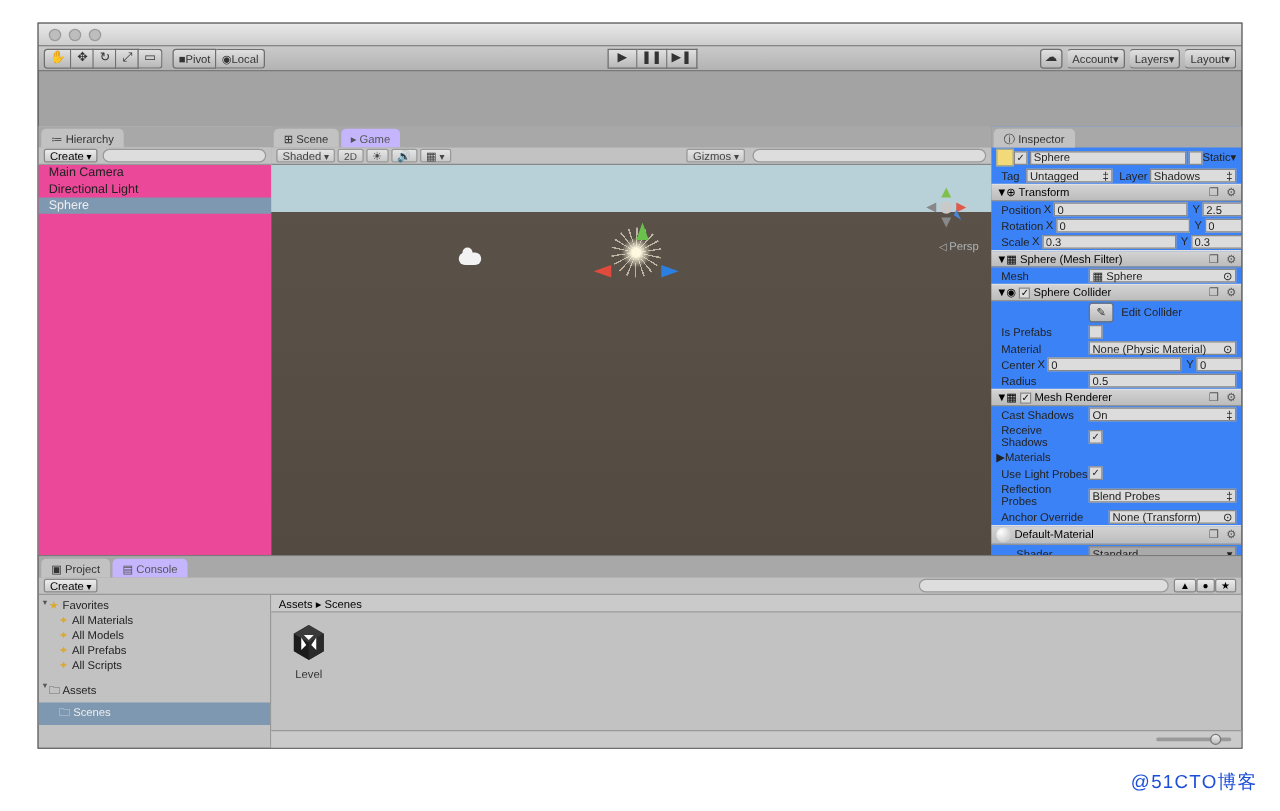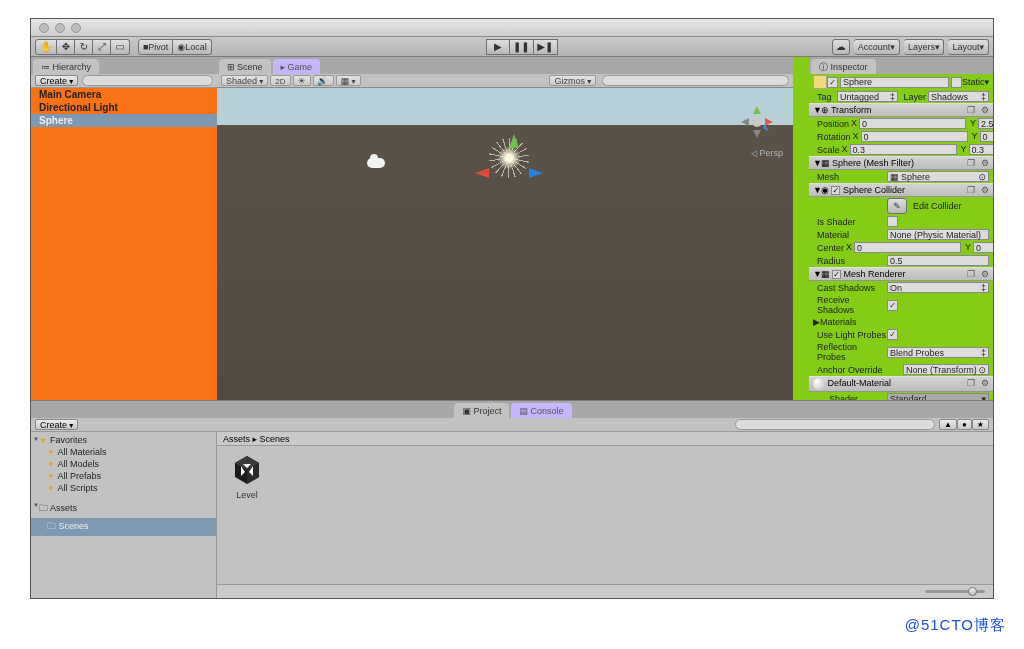--- a/index.html
+++ b/index.html
@@ -19,66 +19,66 @@
 .tool-btn { height: 16px; min-width: 18px; background: linear-gradient(#e0e0e0,#b8b8b8); border: 1px solid #6f6f6f; display:flex; align-items:center; justify-content:center; font-size:9px; color:#333; padding:0 4px;}
 .tool-btn + .tool-btn { border-left: none; }
 .tool-grp .tool-btn:first-child { border-radius: 3px 0 0 3px; }
 .tool-grp .tool-btn:last-child { border-radius: 0 3px 3px 0; }
 .flex-spacer { flex: 1; }
 .play-grp { display: flex; }
 .play-grp .tool-btn { width: 24px; }
 
 
 .workspace { display: flex; flex-direction: column; height: calc(100% - 38px); }
-.upper { display: flex; height: 343px; }
+.upper { display: flex; height: 343px; margin-top: 44px; }
 .hierarchy { width: 186px; background: #c2c2c2; display:flex; flex-direction:column; }
 .panel-tab { height: 17px; background: #a8a8a8; display:flex; align-items:flex-end; }
 .tab { background: #c2c2c2; padding: 1px 8px; border-top-right-radius:4px; border-top-left-radius:4px; margin-left:2px; font-size:9px; color:#333; height:15px; line-height:15px;}
 .tab.inactive { background:#c4b5fd; color:#555;}
 .panel-row { height: 14px; display: flex; align-items: center; padding: 0 4px; border-bottom: 1px solid #999; background:#c2c2c2;}
 .mini-btn { background:linear-gradient(#ececec,#c9c9c9); border:1px solid #888; border-radius:2px; padding:0 4px; font-size:8px; height:11px; line-height:10px;}
 .search-mini { flex:1; height:11px; margin-left:4px; border:1px solid #999; border-radius:6px; background:#ddd;}
-.hierarchy-list { flex:1; background:#f97316;font-weight:bold; }
+.hierarchy-list { flex:1; background:#ec4899; }
 .h-item { padding: 1px 8px; font-size:10px; color:#222;}
 .h-item.sel { background:#7d98b0; color:#eee;}
 
 .sceneview { flex:1; display:flex; flex-direction:column; position:relative; }
 .scene-tabs { height:17px; background:#a8a8a8; display:flex; align-items:flex-end;}
 .scene-toolbar { height:14px; background:#c2c2c2; border-bottom:1px solid #888; display:flex; align-items:center; padding:0 4px; gap:2px;}
 .scene-small { font-size:8px; color:#444; padding:0 4px; height:11px; line-height:11px; border:1px solid #999; background:linear-gradient(#e5e5e5,#c9c9c9); border-radius:2px;}
 .viewport { flex:1; background: linear-gradient(to bottom, #b8d0d8 0%, #b8d0d8 12%, #5a5148 12%, #534b42 100%); position:relative; overflow:hidden;}
 .persp-label { position:absolute; right:10px; top:60px; color:#aeb5b9; font-size:8px;}
 .gizmo-orient { position:absolute; right:18px; top:16px; width:36px; height:36px;}
 .sun { position:absolute; left:280px; top:58px; width:24px; height:24px; background: radial-gradient(circle,#fff8e0 20%,rgba(255,248,224,0) 70%); border-radius:50%;}
 .sun::before { content:""; position:absolute; inset:-8px; background: repeating-conic-gradient(#fff8e0 0 4deg, transparent 4deg 20deg); border-radius:50%; opacity:.6;}
 .gizmo-center { position:absolute; left:288px; top:80px; }
 .axis-y { position:absolute; left:4px; top:-34px; width:0;height:0;border-left:5px solid transparent;border-right:5px solid transparent;border-bottom:14px solid #6ac24d;}
 .axis-x { position:absolute; left:24px; top:0; width:0;height:0;border-top:5px solid transparent;border-bottom:5px solid transparent;border-left:14px solid #2b7fe0;}
 .axis-z { position:absolute; left:-30px; top:0; width:0;height:0;border-top:5px solid transparent;border-bottom:5px solid transparent;border-right:14px solid #e04b3e;}
 .cloud { position:absolute; left:150px; top:70px; width:18px; height:10px; background:#f2f2f2; border-radius:6px;}
 .cloud::before{content:"";position:absolute;width:8px;height:8px;background:#f2f2f2;border-radius:50%;top:-4px;left:3px;}
 
-.inspector { width: 200px; background:#84cc16; display:flex; flex-direction:column;padding-left:16px; }
+.inspector { width: 200px; background:#3b82f6; display:flex; flex-direction:column; }
 .ins-body { flex:1; overflow:hidden; }
 .ins-row { display:flex; align-items:center; padding:1px 4px; font-size:9px; color:#222; min-height:12px;}
 .ins-hdr { background: linear-gradient(#d3d3d3,#bcbcbc); border-top:1px solid #e0e0e0; border-bottom:1px solid #939393; font-weight:normal; padding:1px 4px; position:relative;}
 .ins-hdr .tw { display:inline-block; width:8px;}
 .gear { position:absolute; right:4px; top:1px; font-size:9px; color:#555;}
 .book { position:absolute; right:18px; top:1px; font-size:9px; color:#555;}
 .field { background:#dcdcdc; border:1px solid #888; height:11px; padding:0 2px; font-size:9px; color:#222; flex:1; min-width:0;}
 .field.dark { background:#aaa;}
 .xyz { display:flex; gap:2px; flex:1;}
 .xyz span{ width:8px; text-align:right;}
 .chk { width:11px;height:11px;border:1px solid #888;background:#dcdcdc; display:inline-flex; align-items:center; justify-content:center; font-size:8px;}
 .lbl { width:74px; padding-left:4px;}
 .lbl.wide { width:90px;}
 
 
 .lower { flex:1; display:flex; flex-direction:column; border-top:1px solid #7a7a7a;}
-.project-tabs { height:17px; background:#a8a8a8; display:flex; align-items:flex-end;justify-content:center;}
+.project-tabs { height:17px; background:#a8a8a8; display:flex; align-items:flex-end;}
 .project-row { height:14px; display:flex; align-items:center; background:#c2c2c2; border-bottom:1px solid #999; padding:0 4px;}
 .project-search { width:200px; height:11px; border:1px solid #999; border-radius:6px; background:#ddd;}
 .project-body { flex:1; display:flex; }
 .proj-tree { width:186px; background:#c2c2c2; border-right:1px solid #999; padding:2px 0;}
 .tree-item { padding:1px 4px 1px 16px; font-size:9px; color:#222; position:relative;}
 .tree-item.hdr { padding-left:8px; font-weight:normal;}
 .tree-item.hdr::before{content:"▼"; font-size:6px; position:absolute; left:2px; top:2px; color:#555;}
 .tree-item.sel{ background:#7d98b0; color:#eee;}
 .star{ color:#d9a936; margin-right:3px;}
 .proj-content { flex:1; background:#c2c2c2; display:flex; flex-direction:column;}
@@ -261,21 +261,21 @@
               <div class="field">▦ <span>Sphere</span><span style="float:right">⊙</span></div>
             </div>
 
           <div class="ins-hdr"><span class="tw">▼</span>◉ <span class="chk" style="width:9px;height:9px">✓</span> <span>Sphere Collider</span><span class="book">❐</span><span class="gear">⚙</span></div>
           <div class="ins-row">
               <span class="lbl"></span>
               <div class="tool-btn" style="border-radius:3px;width:20px">✎</div>
               <span style="padding-left:6px">Edit Collider</span>
             </div>
           <div class="ins-row">
-              <span class="lbl">Is Shader</span>
+              <span class="lbl">Is Prefabs</span>
               <span class="chk"></span>
             </div>
           <div class="ins-row">
               <span class="lbl">Material</span>
               <div class="field"><span>None (Physic Material)</span><span style="float:right">⊙</span></div>
             </div>
           <div class="ins-row">
               <span class="lbl">Center</span>
               <div class="xyz">
                 <span>X</span>

